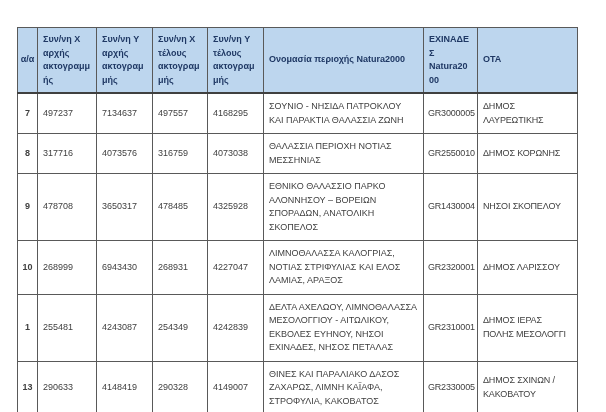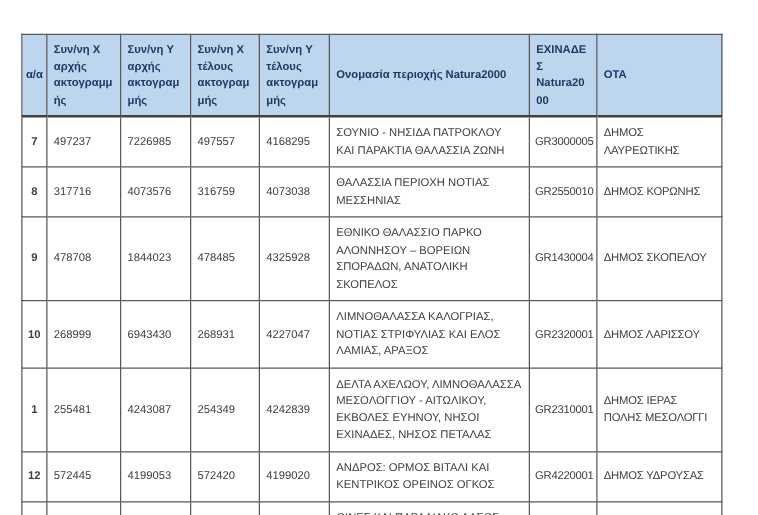--- a/index.html
+++ b/index.html
@@ -89,46 +89,46 @@
         <th>Συν/νη Y τέλους ακτογραμμής</th>
         <th>Ονομασία περιοχής Natura2000</th>
         <th>ΕΧΙΝΑΔΕΣ Natura2000</th>
         <th>ΟΤΑ</th>
       </tr>
     </thead>
     <tbody>
       <tr>
         <td class="aa">7</td>
         <td>497237</td>
-        <td>7226985</td>
+        <td>7134637</td>
         <td>497557</td>
         <td>4168295</td>
         <td>ΣΟΥΝΙΟ - ΝΗΣΙΔΑ ΠΑΤΡΟΚΛΟΥ ΚΑΙ ΠΑΡΑΚΤΙΑ ΘΑΛΑΣΣΙΑ ΖΩΝΗ</td>
         <td class="code">GR3000005</td>
         <td class="ota">ΔΗΜΟΣ ΛΑΥΡΕΩΤΙΚΗΣ</td>
       </tr>
       <tr>
         <td class="aa">8</td>
         <td>317716</td>
         <td>4073576</td>
         <td>316759</td>
         <td>4073038</td>
         <td>ΘΑΛΑΣΣΙΑ ΠΕΡΙΟΧΗ ΝΟΤΙΑΣ ΜΕΣΣΗΝΙΑΣ</td>
         <td class="code">GR2550010</td>
         <td class="ota">ΔΗΜΟΣ ΚΟΡΩΝΗΣ</td>
       </tr>
       <tr>
         <td class="aa">9</td>
         <td>478708</td>
-        <td>1844023</td>
+        <td>3650317</td>
         <td>478485</td>
         <td>4325928</td>
         <td>ΕΘΝΙΚΟ ΘΑΛΑΣΣΙΟ ΠΑΡΚΟ ΑΛΟΝΝΗΣΟΥ – ΒΟΡΕΙΩΝ ΣΠΟΡΑΔΩΝ, ΑΝΑΤΟΛΙΚΗ ΣΚΟΠΕΛΟΣ</td>
         <td class="code">GR1430004</td>
-        <td class="ota">ΔΗΜΟΣ ΣΚΟΠΕΛΟΥ</td>
+        <td class="ota">ΝΗΣΟΙ ΣΚΟΠΕΛΟΥ</td>
       </tr>
       <tr>
         <td class="aa">10</td>
         <td>268999</td>
         <td>6943430</td>
         <td>268931</td>
         <td>4227047</td>
         <td>ΛΙΜΝΟΘΑΛΑΣΣΑ ΚΑΛΟΓΡΙΑΣ, ΝΟΤΙΑΣ ΣΤΡΙΦΥΛΙΑΣ ΚΑΙ ΕΛΟΣ ΛΑΜΙΑΣ, ΑΡΑΞΟΣ</td>
         <td class="code">GR2320001</td>
         <td class="ota">ΔΗΜΟΣ ΛΑΡΙΣΣΟΥ</td>
@@ -137,30 +137,20 @@
         <td class="aa">1</td>
         <td>255481</td>
         <td>4243087</td>
         <td>254349</td>
         <td>4242839</td>
         <td>ΔΕΛΤΑ ΑΧΕΛΩΟΥ, ΛΙΜΝΟΘΑΛΑΣΣΑ ΜΕΣΟΛΟΓΓΙΟΥ - ΑΙΤΩΛΙΚΟΥ, ΕΚΒΟΛΕΣ ΕΥΗΝΟΥ, ΝΗΣΟΙ ΕΧΙΝΑΔΕΣ, ΝΗΣΟΣ ΠΕΤΑΛΑΣ</td>
         <td class="code">GR2310001</td>
         <td class="ota">ΔΗΜΟΣ ΙΕΡΑΣ ΠΟΛΗΣ ΜΕΣΟΛΟΓΓΙ</td>
       </tr>
       <tr>
-        <td class="aa">12</td>
-        <td>572445</td>
-        <td>4199053</td>
-        <td>572420</td>
-        <td>4199020</td>
-        <td>ΑΝΔΡΟΣ: ΟΡΜΟΣ ΒΙΤΑΛΙ ΚΑΙ ΚΕΝΤΡΙΚΟΣ ΟΡΕΙΝΟΣ ΟΓΚΟΣ</td>
-        <td class="code">GR4220001</td>
-        <td class="ota">ΔΗΜΟΣ ΥΔΡΟΥΣΑΣ</td>
-      </tr>
-      <tr>
         <td class="aa">13</td>
         <td>290633</td>
         <td>4148419</td>
         <td>290328</td>
         <td>4149007</td>
         <td>ΘΙΝΕΣ ΚΑΙ ΠΑΡΑΛΙΑΚΟ ΔΑΣΟΣ ΖΑΧΑΡΩΣ, ΛΙΜΝΗ ΚΑΪΑΦΑ, ΣΤΡΟΦΥΛΙΑ, ΚΑΚΟΒΑΤΟΣ</td>
         <td class="code">GR2330005</td>
         <td class="ota">ΔΗΜΟΣ ΣΧΙΝΩΝ / ΚΑΚΟΒΑΤΟΥ</td>
       </tr>
     </tbody>

